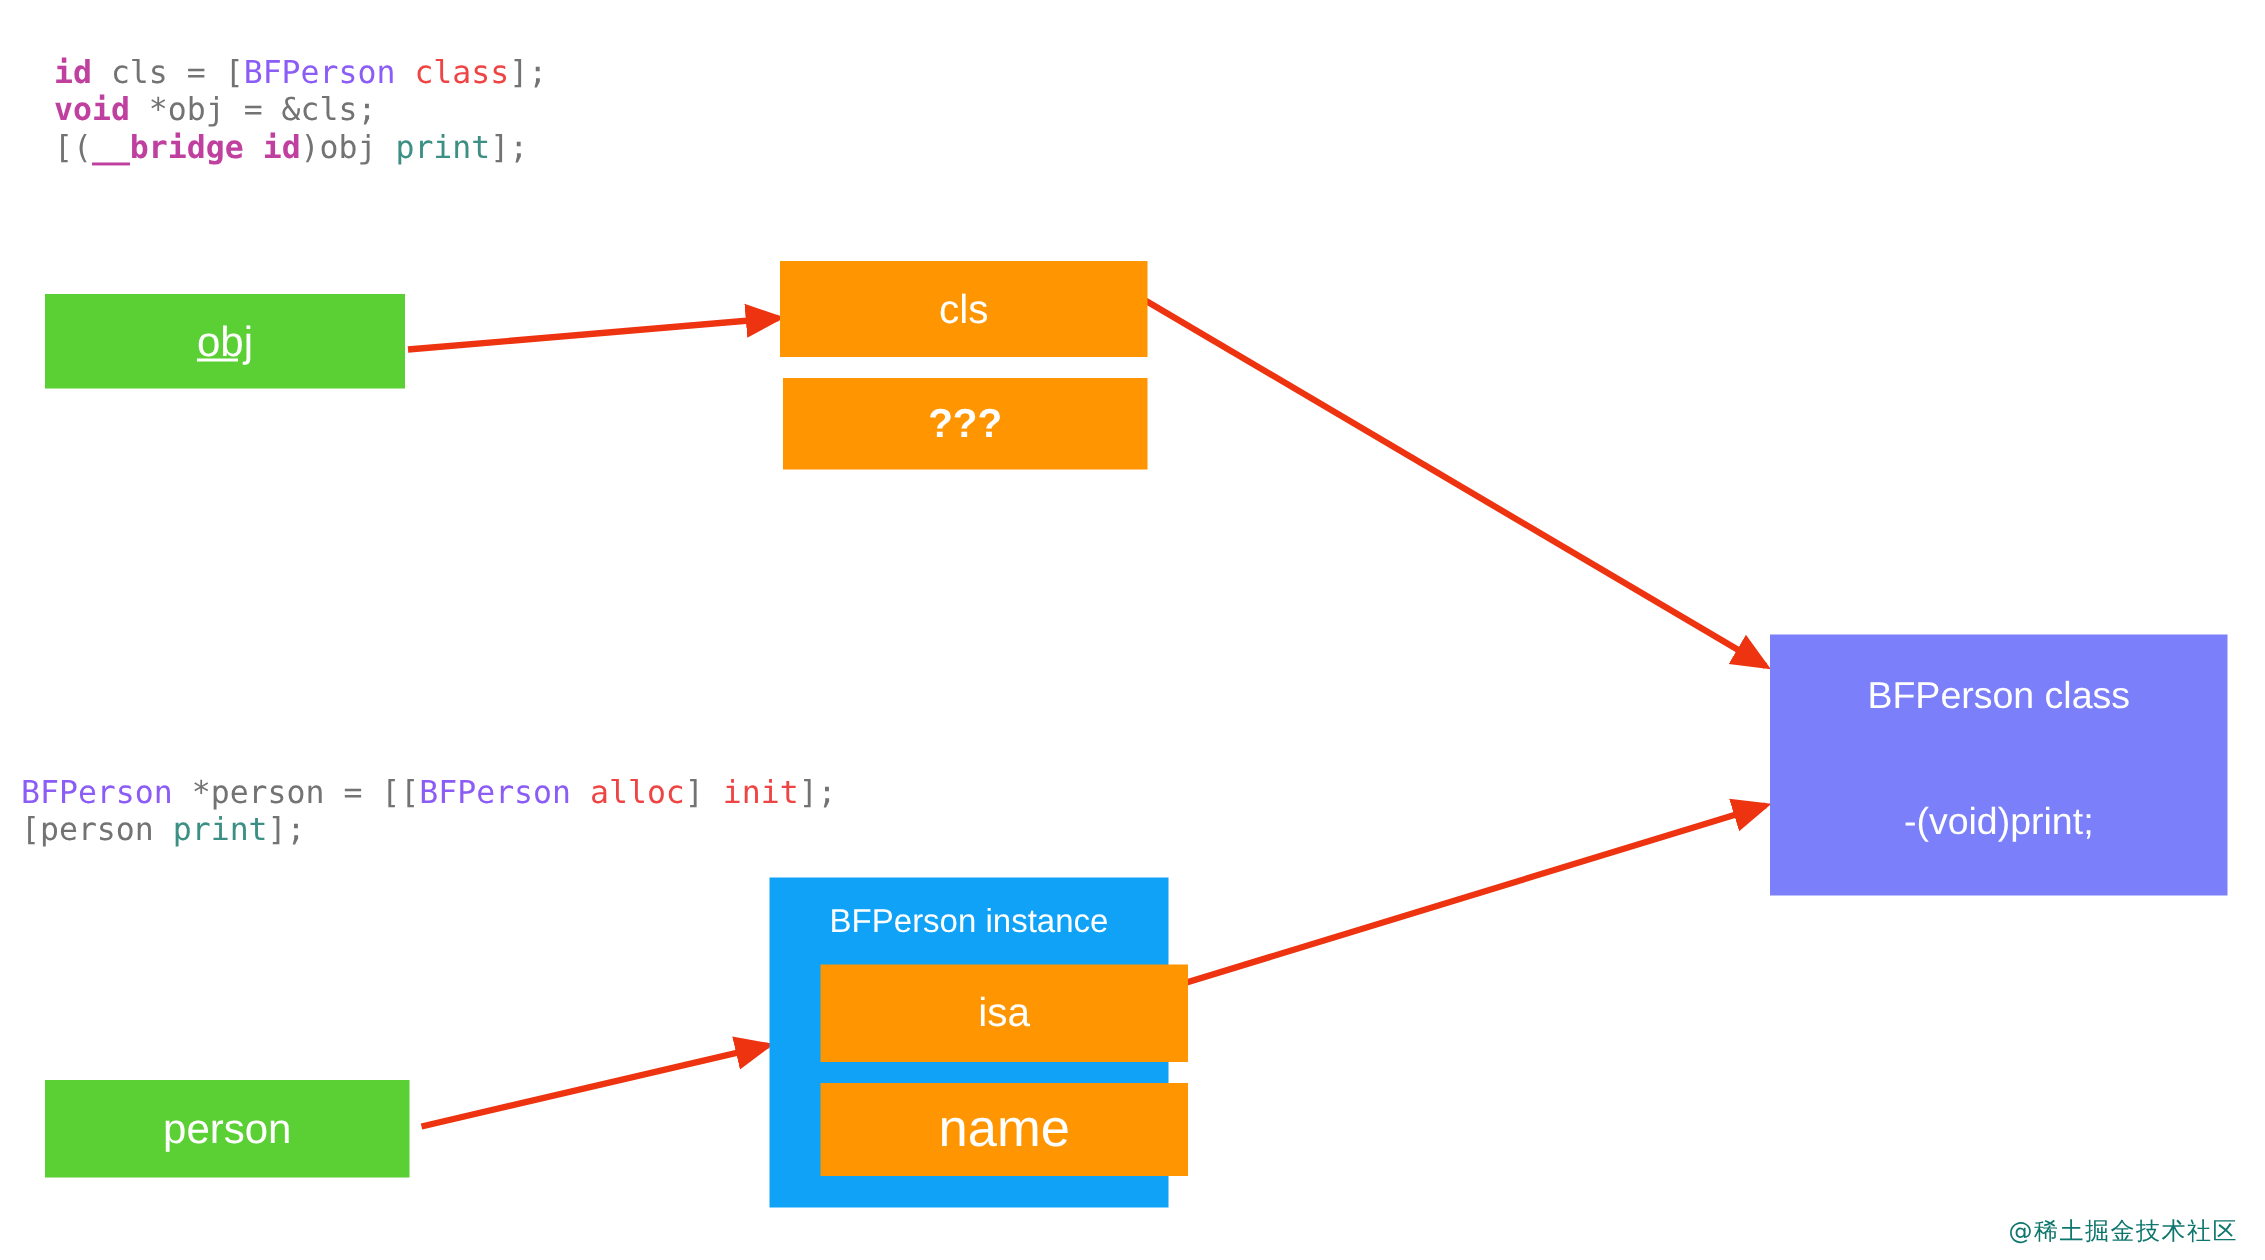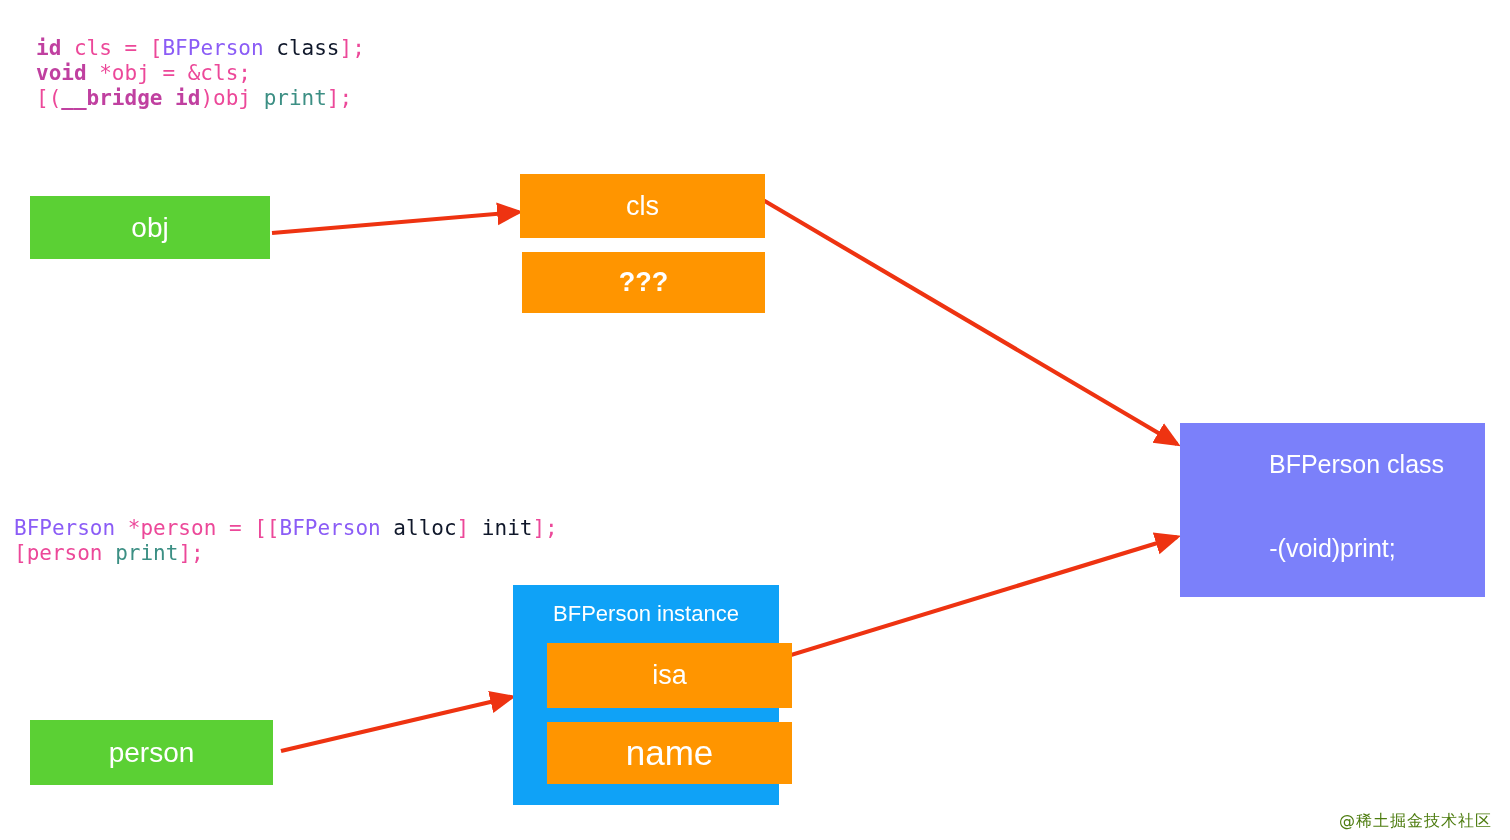--- a/index.html
+++ b/index.html
@@ -23,40 +23,40 @@
     font-size: 21px;
     line-height: 25px;
     white-space: pre;
     color: #222222;
   }
   #code-top  { left: 36px; top: 36px; }
   #code-mid  { left: 14px; top: 516px; }
 
   .kw      { color: #c040a0; font-weight: bold; }   
   .cls     { color: #8b5cf6; }                      
-  .msg     { color: #0f172a; }                      
+  .msg     { color: #ef4444; }                      
   .sel     { color: #3c8f84; }                      
-  .plain   { color: #ec4899; }
+  .plain   { color: #737373; }
 
   
   .box {
     position: absolute;
     box-sizing: border-box;
     display: flex;
     align-items: center;
     justify-content: center;
     color: #ffffff;
     font-family: "Liberation Sans", sans-serif;
   }
   .green  { background: #5BD034; }
   .orange { background: #FF9500; }
   .purple { background: #7B80FA; }
   .blue   { background: #0FA2F7; }
 
-  #box-obj    { left: 30px;  top: 196px; width: 240px; height: 63px;  font-size: 28px; }
+  #box-obj    { left: 30px;  top: 196px; width: 240px; height: 63px;  font-size: 28px; text-decoration: underline; }
   #box-person { left: 30px;  top: 720px; width: 243px; height: 65px;  font-size: 28px; }
 
   #box-cls    { left: 520px; top: 174px; width: 245px; height: 64px;  font-size: 27px; }
   #box-unknown{ left: 522px; top: 252px; width: 243px; height: 61px;  font-size: 27px; font-weight: bold; }
 
   #box-instance {
     left: 513px; top: 585px; width: 266px; height: 220px;
     display: block;
   }
   #instance-title {
@@ -66,42 +66,42 @@
   #box-isa   { left: 8px;  top: 58px;  width: 245px; height: 65px; font-size: 27px; }
   #box-name  { left: 8px;  top: 137px; width: 245px; height: 62px; font-size: 35px; }
   #box-isa, #box-name { position: absolute; margin-left: 26px; }
 
   #box-class {
     left: 1180px; top: 423px; width: 305px; height: 174px;
     display: block;
   }
   #class-title {
     position: absolute; left: 0; top: 27px; width: 100%;
-    text-align: center; font-size: 25px; color: #ffffff; padding-left: 24px;
+    text-align: center; font-size: 25px; color: #ffffff;
   }
   #class-method {
     position: absolute; left: 0; top: 111px; width: 100%;
     text-align: center; font-size: 25px; color: #ffffff;
   }
 
   
   #arrows {
     position: absolute;
     left: 0; top: 0;
     width: 1510px; height: 840px;
     pointer-events: none;
   }
 
   
   #watermark {
     position: absolute;
     right: 18px;
     bottom: 8px;
     font-size: 16px;
-    color: #4d7c0f;
+    color: #0f766e;
     font-family: "DejaVu Sans", sans-serif;
     letter-spacing: 1px;
   }
 </style>
 </head>
 <body>
 
 <div id="canvas">
 
   <div class="code" id="code-top"><div><span class="kw">id</span><span class="plain"> cls = [</span><span class="cls">BFPerson</span><span class="plain"> </span><span class="msg">class</span><span class="plain">];</span></div><div><span class="kw">void</span><span class="plain"> *obj = &amp;cls;</span></div><div><span class="plain">[(</span><span class="kw">__bridge</span><span class="plain"> </span><span class="kw">id</span><span class="plain">)obj </span><span class="sel">print</span><span class="plain">];</span></div></div>

